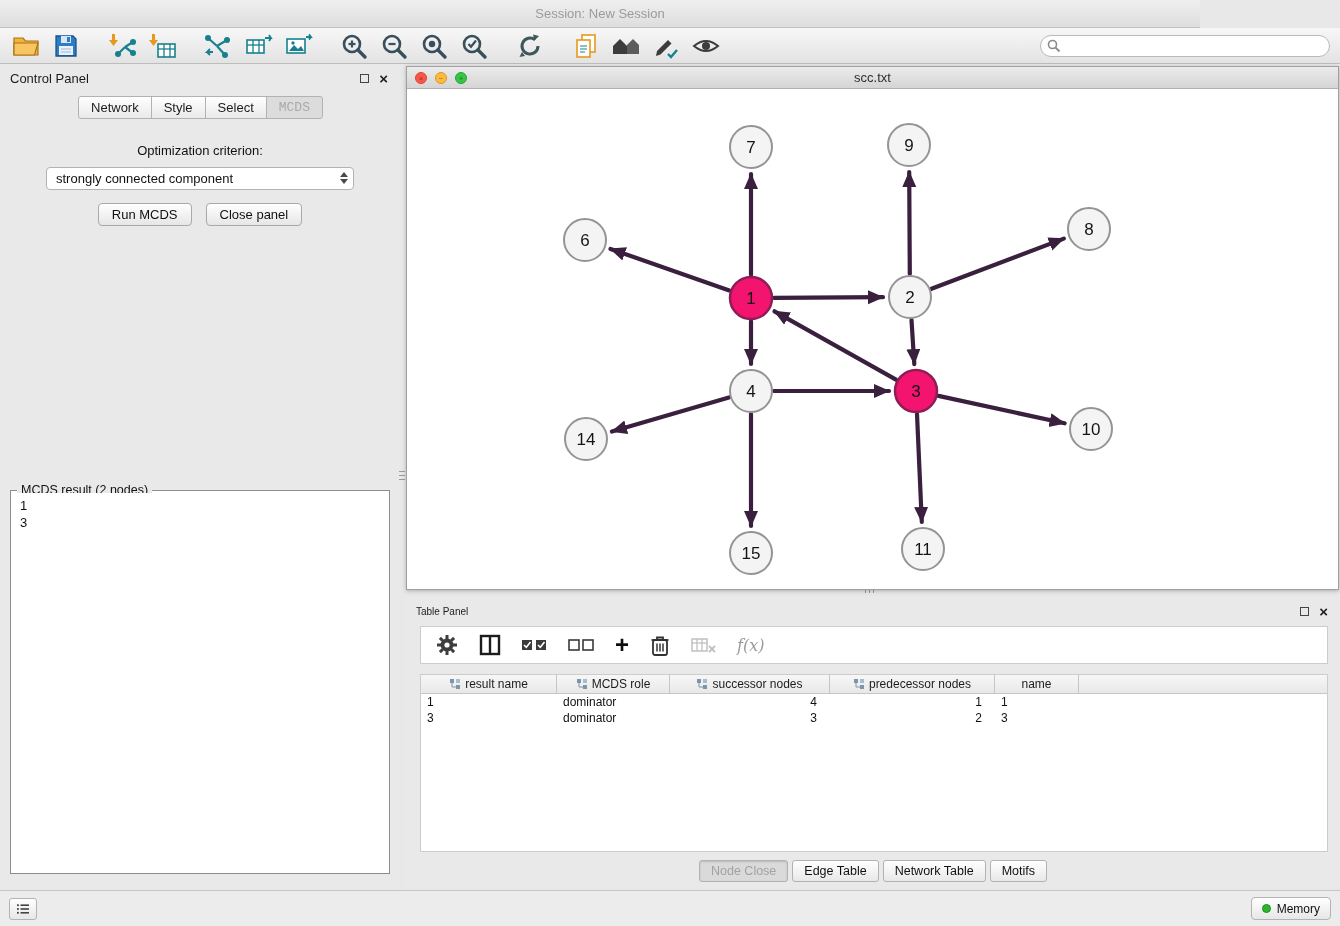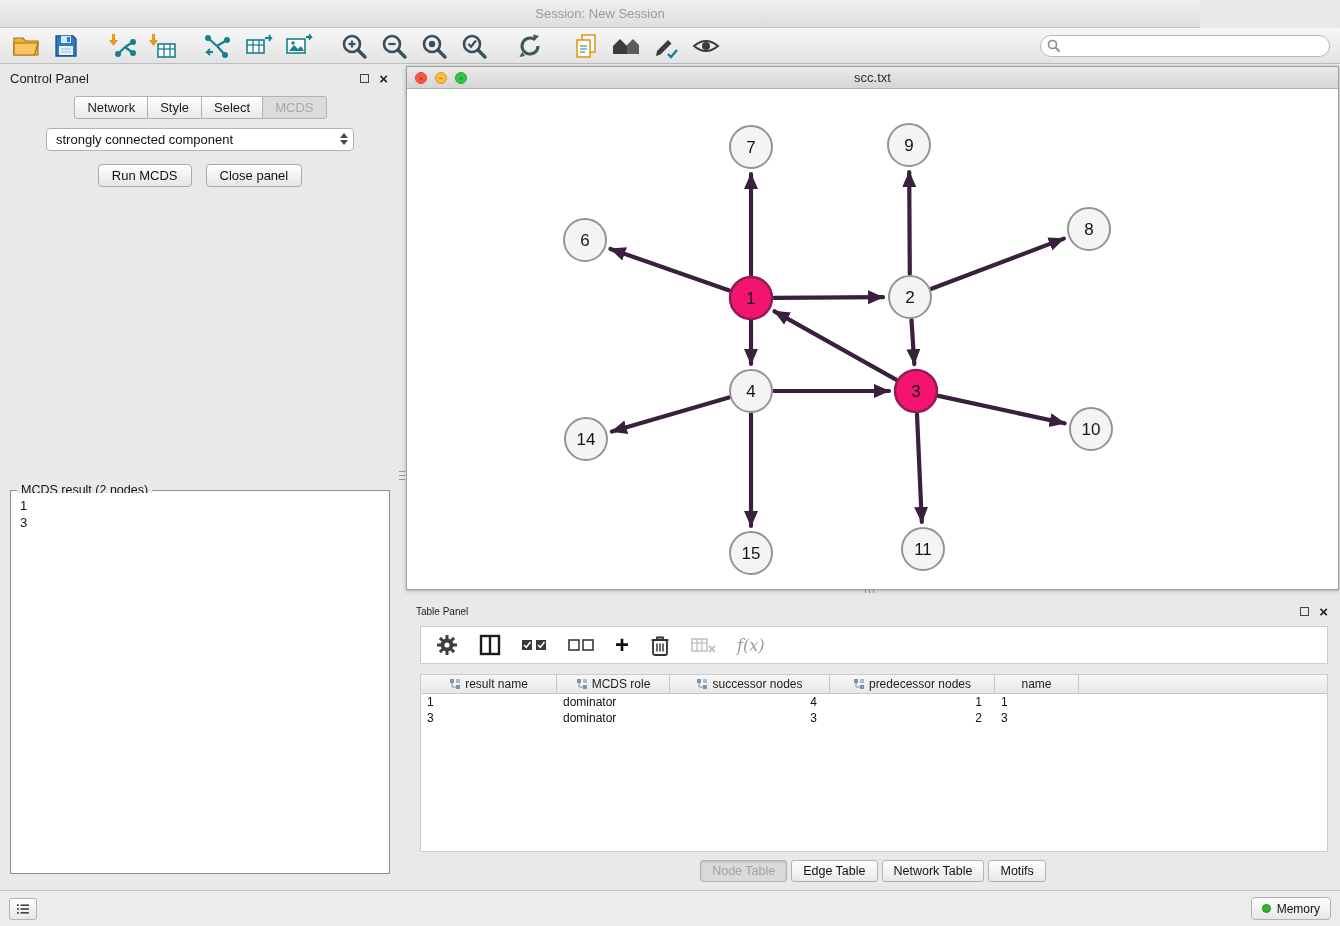--- a/index.html
+++ b/index.html
@@ -25,21 +25,21 @@
 .control-panel{position:absolute;left:0;top:64px;width:400px;height:826px;background:#e9e9e9;}
 .cp-header{height:22px;display:flex;align-items:center;padding:6px 12px 0 10px;}
 .cp-title{font-size:13px;color:#1c1c1c;}
 .win-btns{margin-left:auto;display:flex;gap:10px;align-items:center;}
 .float-btn{width:9px;height:9px;border:1.5px solid #444;display:inline-block;cursor:pointer;}
 .close-x{font-size:15px;font-weight:bold;color:#222;line-height:11px;cursor:pointer;}
 .cp-tabs{display:flex;justify-content:center;margin-top:10px;}
 .cp-tab{font-size:13px;color:#1c1c1c;background:linear-gradient(#ffffff,#e9e9e9);
   border:1px solid #b2b2b2;padding:3px 12px;margin-right:-1px;cursor:pointer;}
 .cp-tab.first{border-radius:3px 0 0 3px;}
-.cp-tab.last{border-radius:0 3px 3px 0;}
+.cp-tab.last{border-radius:0 3px 3px 0;font-family:Liberation Mono, monospace;}
 .cp-tab.active{background:#dcdcdc;color:#a9a9a9;}
 .opt-label{text-align:center;font-size:13px;color:#111;margin-top:24px;}
 .criterion-select{position:relative;margin:9px auto 0;width:308px;height:23px;background:#fff;
   border:1px solid #b3b3b3;border-radius:4px;font-size:13px;color:#111;
   display:flex;align-items:center;padding:0 24px 0 9px;cursor:pointer;}
 .spinner{position:absolute;right:5px;top:4px;display:flex;flex-direction:column;gap:2px;}
 .tri-up{width:0;height:0;border-left:4px solid transparent;border-right:4px solid transparent;border-bottom:5px solid #4a4a4a;}
 .tri-down{width:0;height:0;border-left:4px solid transparent;border-right:4px solid transparent;border-top:5px solid #4a4a4a;}
 .cp-buttons{display:flex;justify-content:center;gap:14px;margin-top:13px;}
 .btn{font-size:13px;color:#111;background:linear-gradient(#ffffff,#e6e6e6);
@@ -261,20 +261,21 @@
       <span class="float-btn"></span>
       <span class="close-x">×</span>
     </span>
   </div>
   <div class="cp-tabs">
     <span class="cp-tab first">Network</span>
     <span class="cp-tab">Style</span>
     <span class="cp-tab">Select</span>
     <span class="cp-tab last active">MCDS</span>
   </div>
+  <div class="opt-label">Optimization criterion:</div>
   <div class="criterion-select">
     <span>strongly connected component</span>
     <span class="spinner">
       <span class="tri-up"></span>
         <span class="tri-down"></span>
     </span>
   </div>
   <div class="cp-buttons">
     <button class="btn">Run MCDS</button>
     <button class="btn">Close panel</button>
@@ -508,21 +509,21 @@
       <div class="td c0">3</div>
       <div class="td c1">dominator</div>
       <div class="td c2 num">3</div>
       <div class="td c3 num">2</div>
       <div class="td c4">3</div>
       <div class="td cfill"></div>
     </div>
   </div>
 
   <div class="tp-footer">
-    <span class="tp-tab active">Node Table</span>
+    <span class="tp-tab active">Node Close</span>
     <span class="tp-tab">Edge Table</span>
     <span class="tp-tab">Network Table</span>
     <span class="tp-tab">Motifs</span>
   </div>
 </div>
 
 <div class="statusbar">
   <span class="list-btn">
     <svg width="14" height="12" viewBox="0 0 14 12">
       <g stroke="#444" stroke-width="1.6">

